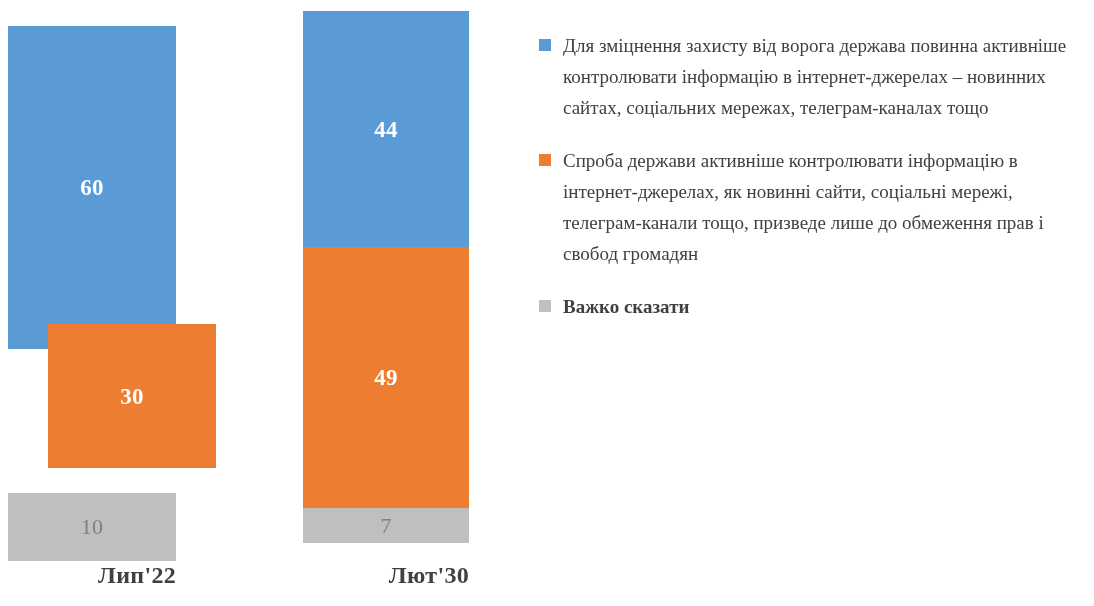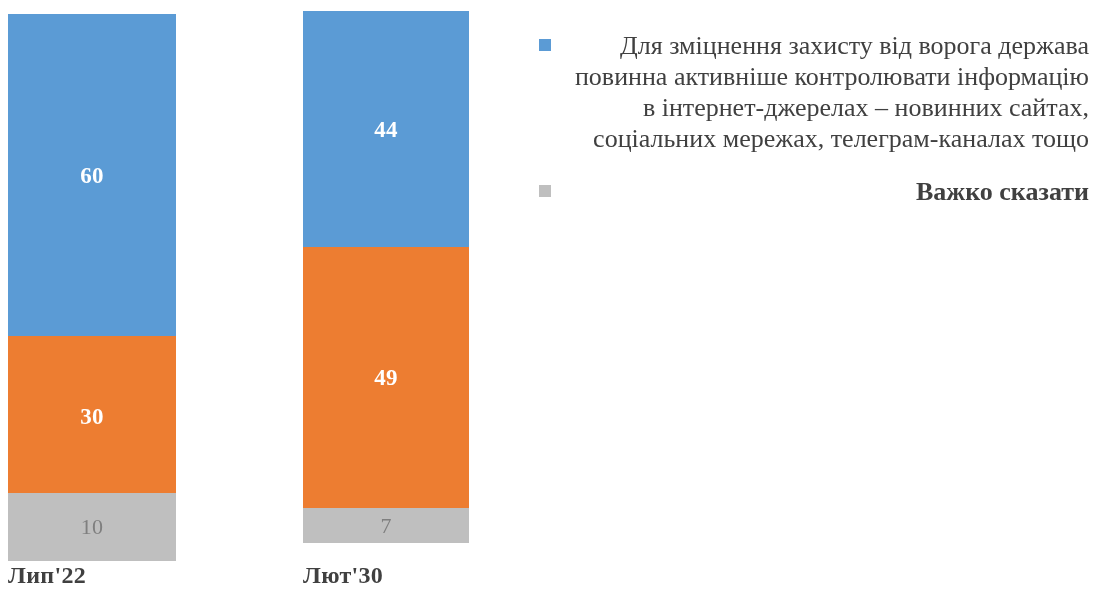--- a/index.html
+++ b/index.html
@@ -70,21 +70,21 @@
   .seg-gray   .seg-label {
     color: #7F7F7F;
     font-weight: normal;
     font-size: 22px;
   }
 
   .category-label {
     position: absolute;
     left: 0;
     width: 100%;
-    text-align: left;
+    text-align: right;
     font-family: "Liberation Serif", "DejaVu Serif", serif;
     font-weight: bold;
     font-size: 24px;
     color: #404040;
     letter-spacing: 0.3px;
     white-space: nowrap;
   }
 
   
   .legend {
@@ -110,39 +110,39 @@
     height: 12px;
     display: block;
   }
   .swatch-blue   { background: #5B9BD5; }
   .swatch-orange { background: #ED7D31; }
   .swatch-gray   { background: #BFBFBF; }
 
   .legend-text {
     display: block;
     font-family: "Liberation Serif", "DejaVu Serif", serif;
-    font-size: 26px;
+    font-size: 19px;
     line-height: 31px;
     color: #404040;
-    text-align: right;
+    text-align: left;
   }
 </style>
 </head>
 <body>
 
 <div id="chart-root">
 
   <div class="plot-area">
 
     <div class="bar-group" style="left:8px; width:168px;">
       <div class="bar-stack" style="top:10px; height:535px;">
-        <div class="bar-segment seg-blue" style="top:4px; height:323px;">
+        <div class="bar-segment seg-blue" style="top:16px; height:323px;">
           <span class="seg-label">60</span>
         </div>
-        <div class="bar-segment seg-orange" style="top:326px; height:160px;">
+        <div class="bar-segment seg-orange" style="top:314px; height:144px;margin-left:40px;">
           <span class="seg-label">30</span>
         </div>
         <div class="bar-segment seg-gray" style="top:483px; height:68px;">
           <span class="seg-label">10</span>
         </div>
       </div>
       <div class="category-label" style="top:562px;">Лип'22</div>
     </div>
 
     <div class="bar-group" style="left:303px; width:166px;">
@@ -162,20 +162,24 @@
 
   </div>
 
   <div class="legend">
 
     <div class="legend-item">
       <span class="legend-swatch swatch-blue"></span>
       <span class="legend-text">Для зміцнення захисту від ворога держава повинна активніше контролювати інформацію в інтернет-джерелах – новинних сайтах, соціальних мережах, телеграм-каналах тощо</span>
     </div>
 
+    <div class="legend-item">
+      <span class="legend-swatch swatch-orange"></span>
+      <span class="legend-text">Спроба держави активніше контролювати інформацію в інтернет-джерелах, як новинні сайти, соціальні мережі, телеграм-канали тощо, призведе лише до обмеження прав і свобод громадян</span>
+    </div>
 
     <div class="legend-item">
       <span class="legend-swatch swatch-gray"></span>
       <span class="legend-text">Важко сказати</span>
     </div>
 
   </div>
 
 </div>
 

